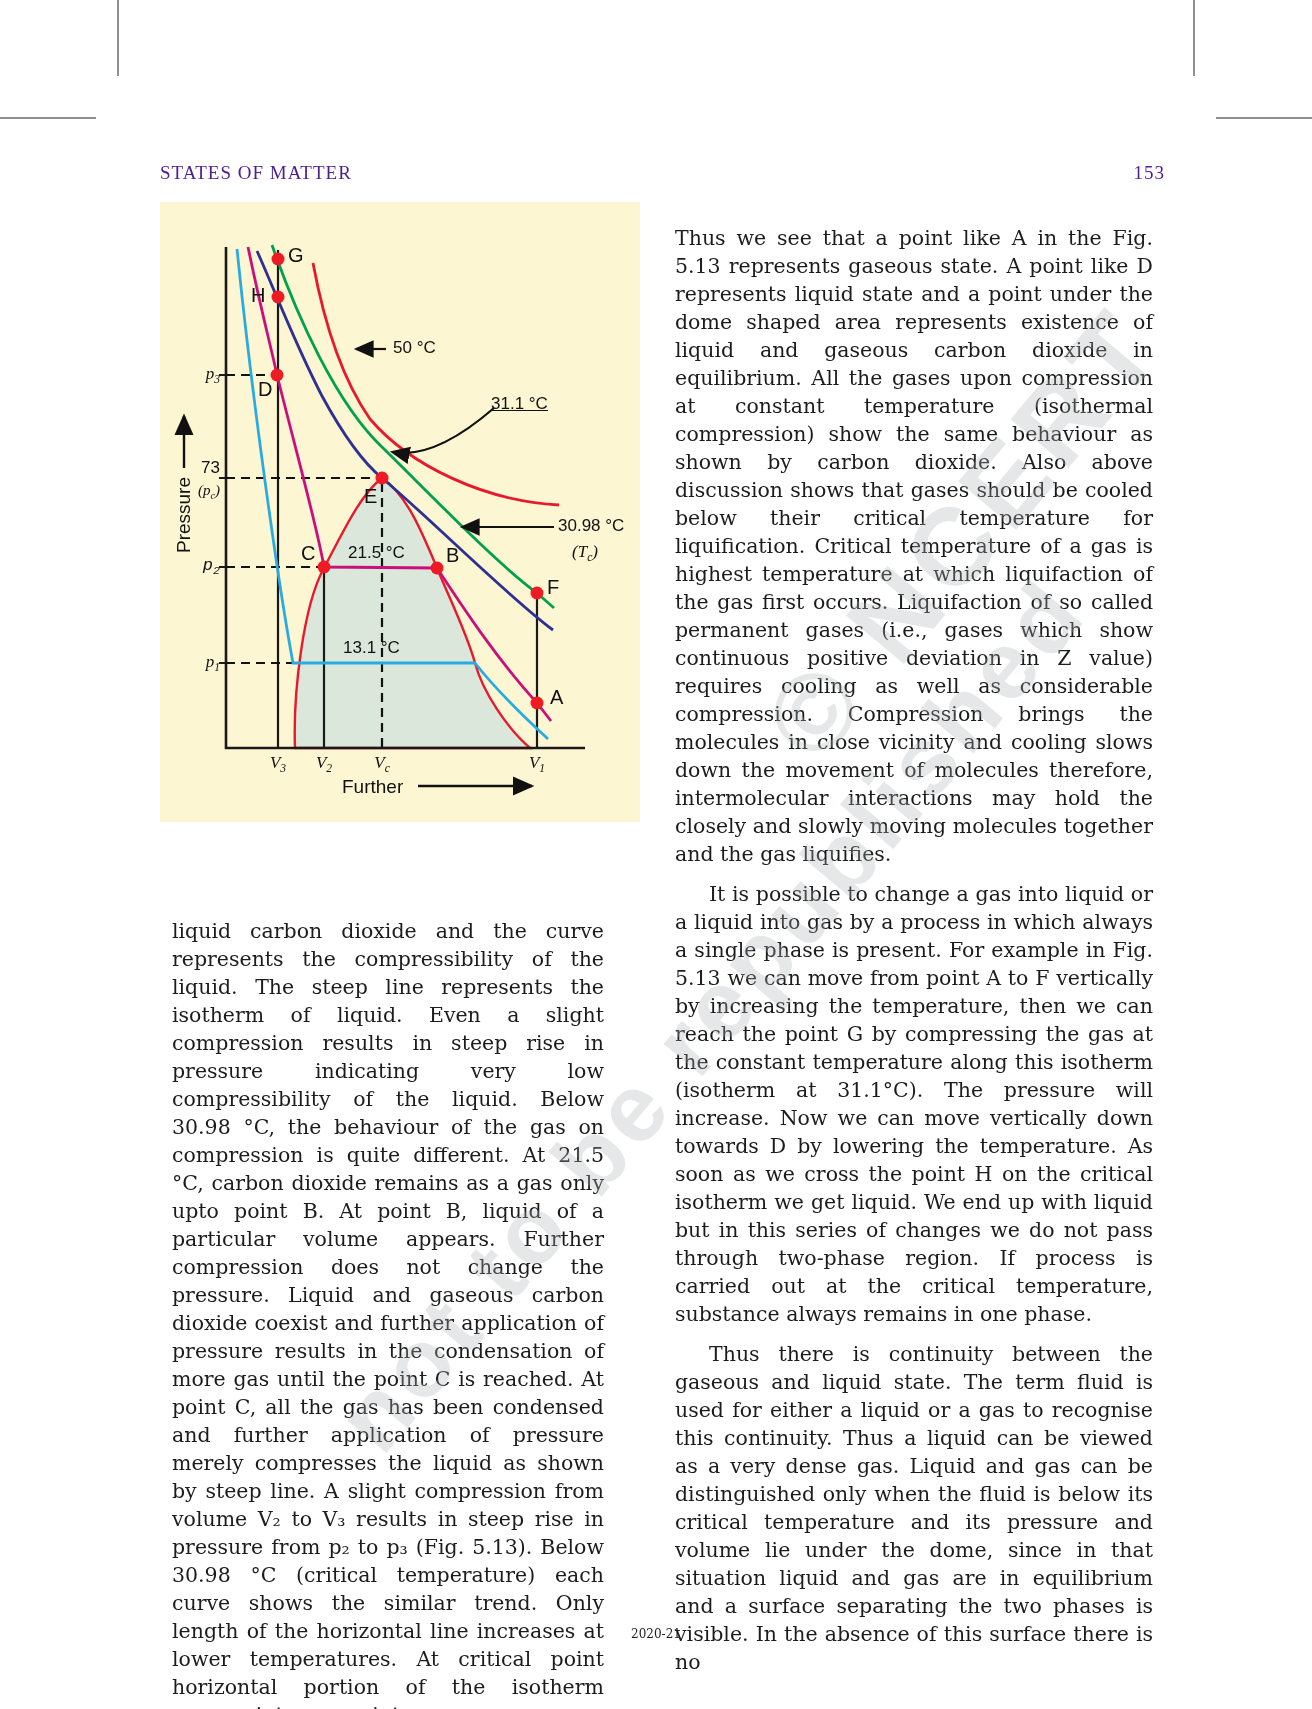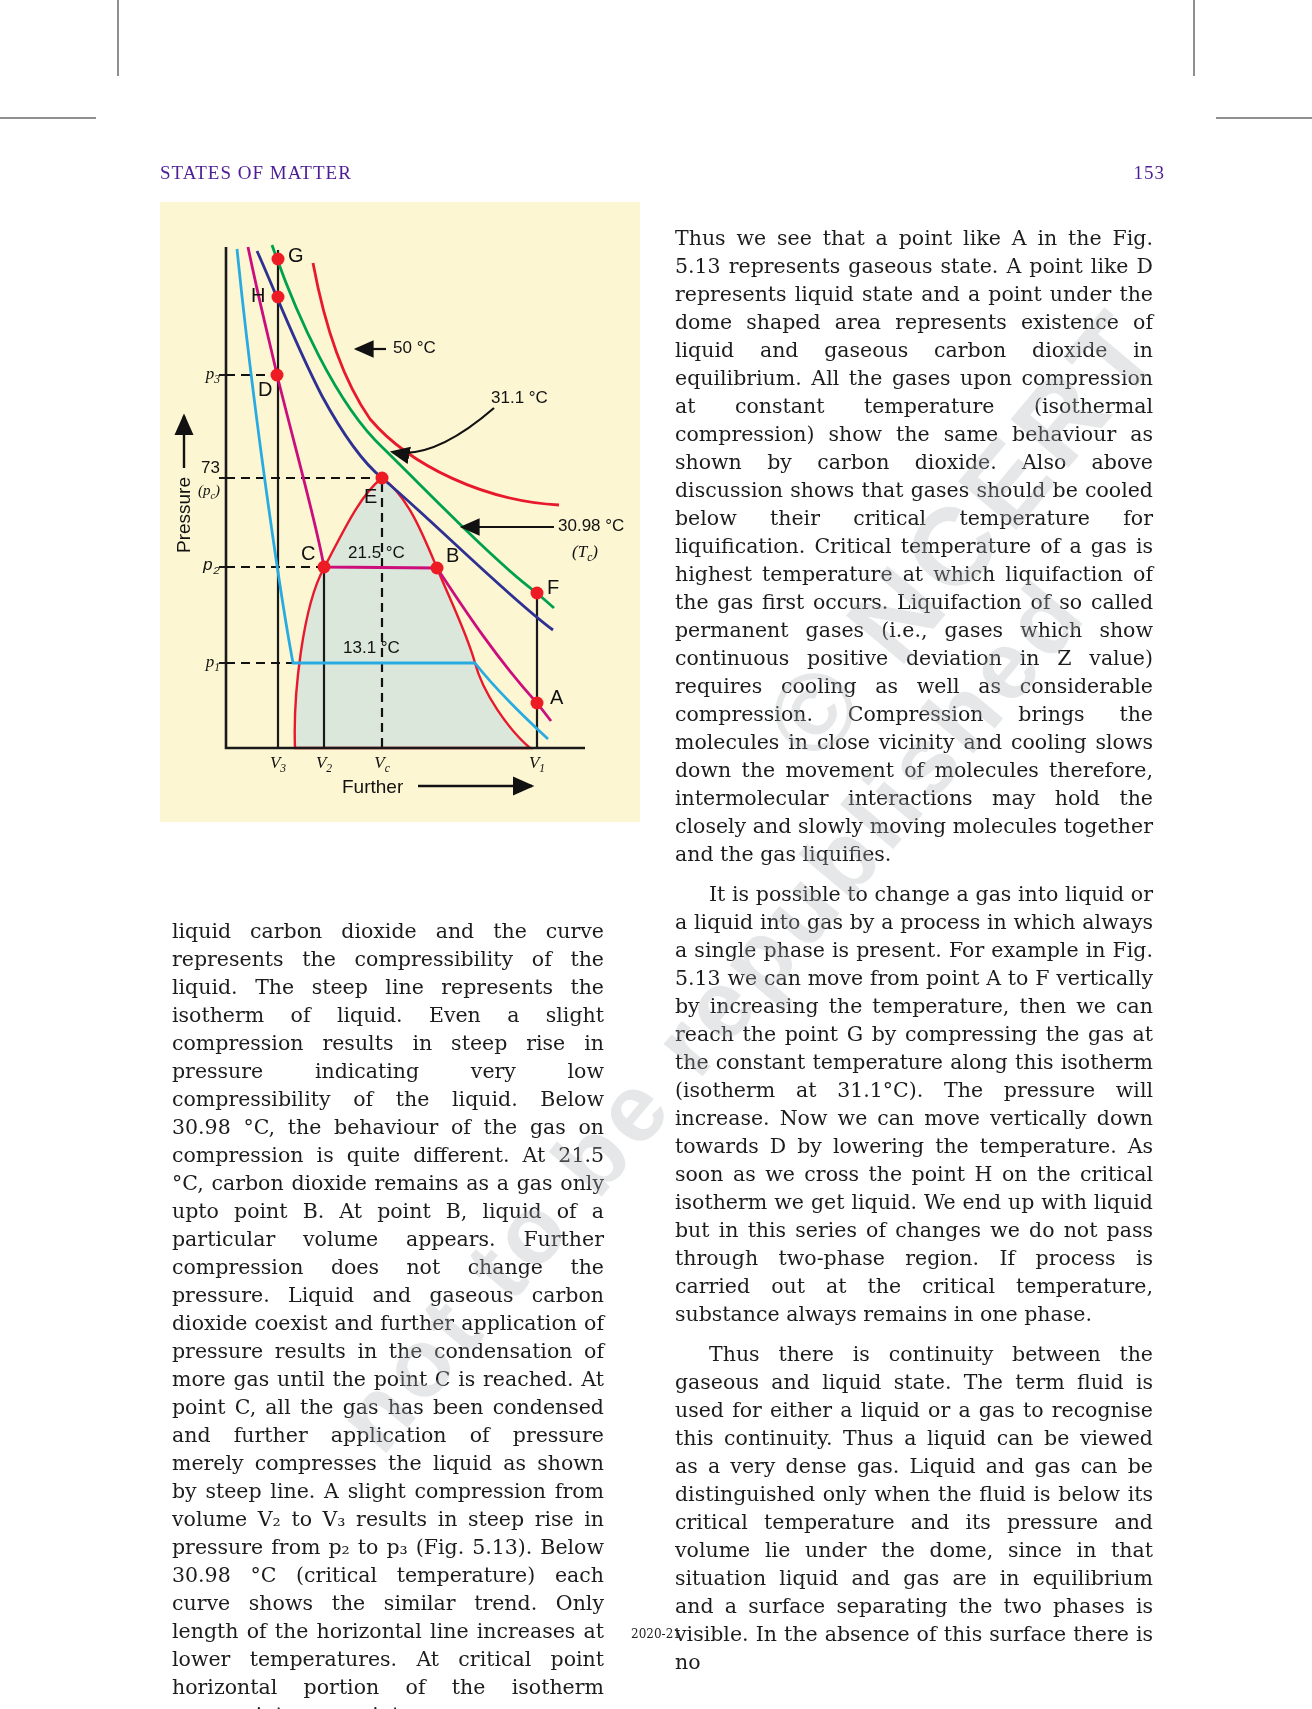--- a/index.html
+++ b/index.html
@@ -96,21 +96,21 @@
     <div class="flabel fpoint" style="left:128px;top:42px;">G</div>
     <div class="flabel fpoint" style="left:91px;top:82px;">H</div>
     <div class="flabel fpoint" style="left:98px;top:176px;">D</div>
     <div class="flabel fpoint" style="left:204px;top:283px;">E</div>
     <div class="flabel fpoint" style="left:141px;top:340px;">C</div>
     <div class="flabel fpoint" style="left:286px;top:342px;">B</div>
     <div class="flabel fpoint" style="left:387px;top:374px;">F</div>
     <div class="flabel fpoint" style="left:390px;top:484px;">A</div>
 
     <div class="flabel" style="left:233px;top:136px;">50 °C</div>
-    <div class="flabel" style="left:331px;top:186px;">31.1 °C</div>
+    <div class="flabel" style="left:331px;top:192px;text-decoration:underline;">31.1 °C</div>
     <div class="flabel" style="left:398px;top:314px;">30.98 °C</div>
     <div class="flabel fmath" style="left:412px;top:340px;">(T<sub>c</sub>)</div>
     <div class="flabel" style="left:188px;top:341px;text-align:right;">21.5 °C</div>
     <div class="flabel" style="left:183px;top:436px;">13.1 °C</div>
 
     <div class="flabel fmath ytick" style="top:162px;">p<sub>3</sub></div>
     <div class="flabel ytick" style="top:256px;">73</div>
     <div class="flabel fmath ytick" style="top:280px;font-size:15px;">(p<sub>c</sub>)</div>
     <div class="flabel fmath ytick" style="top:354px;font-family:Liberation Mono, monospace;">p<sub>2</sub></div>
     <div class="flabel fmath ytick" style="top:450px;">p<sub>1</sub></div>

